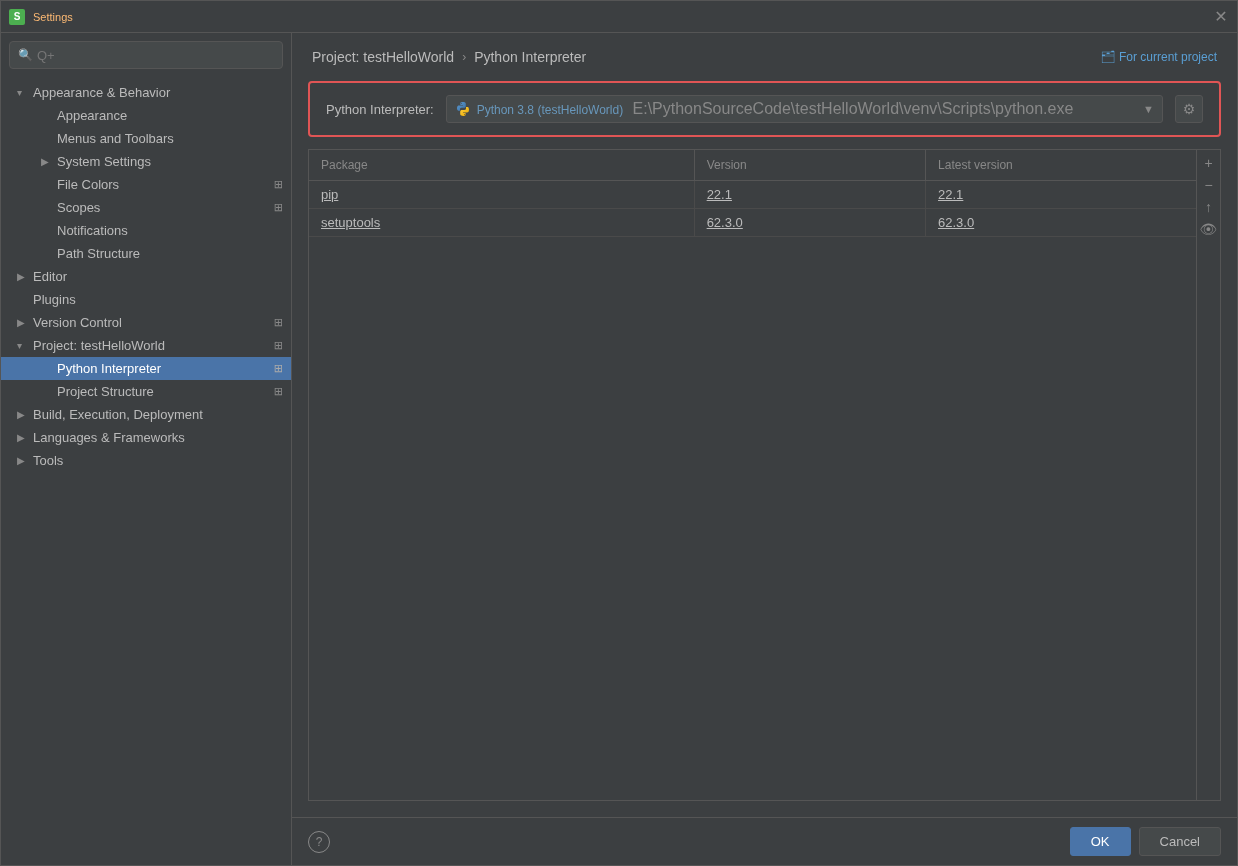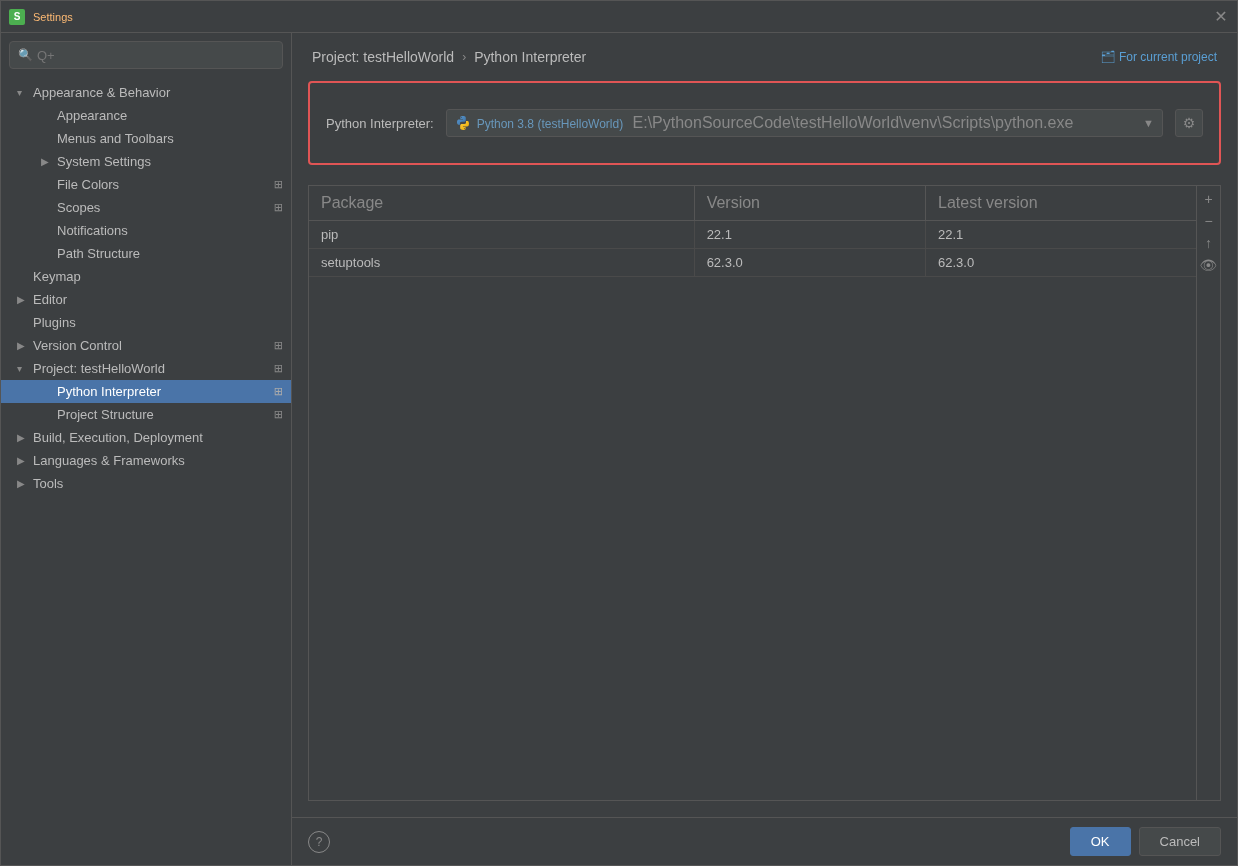--- a/index.html
+++ b/index.html
@@ -169,26 +169,26 @@
       flex: 1;
       padding: 8px 16px 16px 16px;
       overflow: hidden;
       display: flex;
       flex-direction: column;
     }
     
     .interpreter-box {
       border: 2px solid #e05555;
       border-radius: 4px;
-      padding: 26px 16px;
+      padding: 12px 16px;
       display: flex;
       align-items: center;
       gap: 12px;
       background: #3c3f41;
-      margin-bottom: 20px;
+      margin-bottom: 12px;
       flex-shrink: 0;
     }
     .interpreter-label {
       color: #bbbbbb;
       font-size: 13px;
       white-space: nowrap;
     }
     .interpreter-dropdown {
       flex: 1;
       background: #45494a;
@@ -259,35 +259,36 @@
     .table-header {
       display: grid;
       grid-template-columns: 1fr 0.6fr 0.7fr;
       background: #3c3f41;
       border-bottom: 1px solid #555;
       padding: 0;
     }
     .table-header-cell {
       padding: 8px 12px;
       color: #888888;
-      font-size: 16px;
+      font-size: 12px;
       border-right: 1px solid #555;
     }
     .table-header-cell:last-child { border-right: none; }
     .table-body {
       flex: 1;
       overflow-y: auto;
     }
     .table-body::-webkit-scrollbar { width: 6px; }
     .table-body::-webkit-scrollbar-track { background: #3c3f41; }
     .table-body::-webkit-scrollbar-thumb { background: #555; }
     .table-row {
       display: grid;
       grid-template-columns: 1fr 0.6fr 0.7fr;
       border-bottom: 1px solid #4a4a4a;
+      text-decoration: underline;
     }
     .table-cell {
       padding: 6px 12px;
       color: #bbbbbb;
       font-size: 13px;
       border-right: 1px solid #4a4a4a;
     }
     .table-cell:last-child { border-right: none; }
     .table-sidebar {
       width: 24px;
@@ -403,24 +404,20 @@
         </div>
         <div class="tree-item indent-1">
           <span class="arrow"></span>
           <span class="item-label">Notifications</span>
         </div>
         <div class="tree-item indent-1">
           <span class="arrow"></span>
           <span class="item-label">Path Structure</span>
         </div>
 
-        <div class="tree-item">
-          <span class="arrow" style="width:16px;display:inline-block;"></span>
-          <span class="item-label">Keymap</span>
-        </div>
 
         <div class="tree-item">
           <span class="arrow">▶</span>
           <span class="item-label">Editor</span>
         </div>
 
         <div class="tree-item">
           <span class="arrow" style="width:16px;display:inline-block;"></span>
           <span class="item-label">Plugins</span>
         </div>

